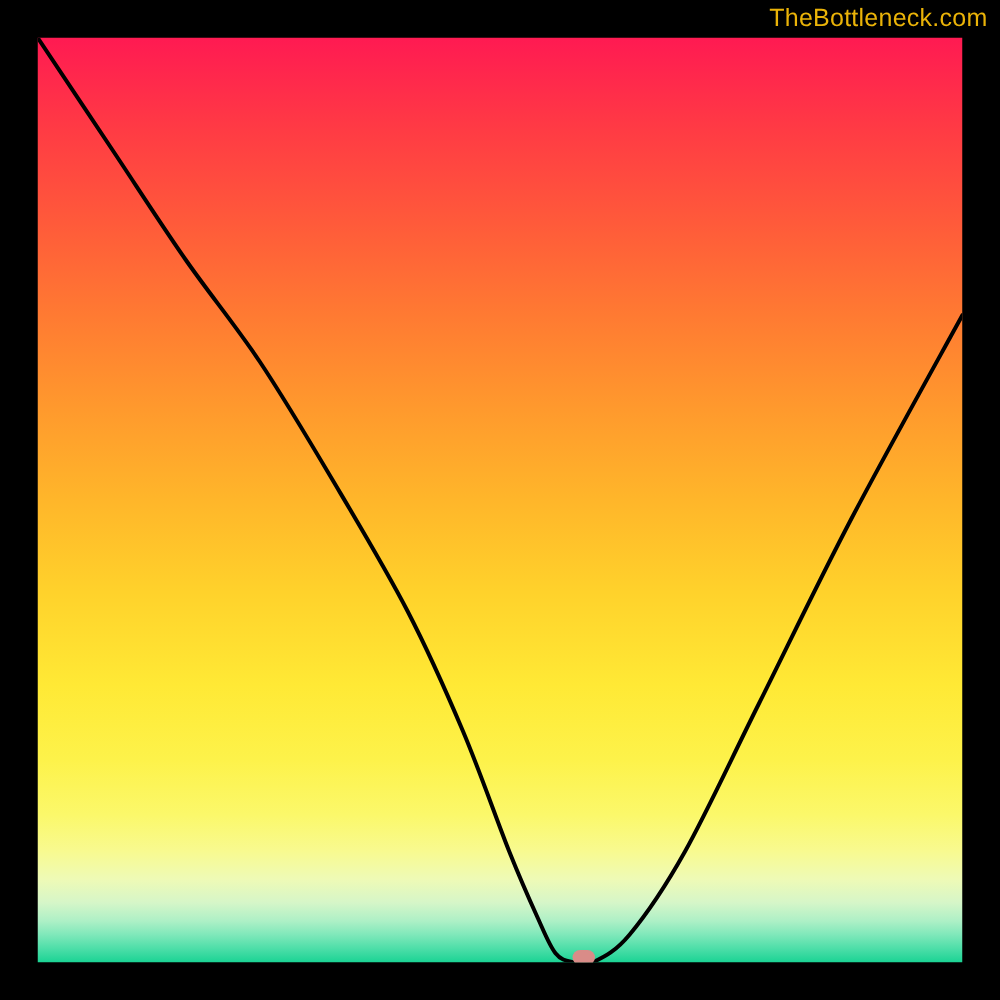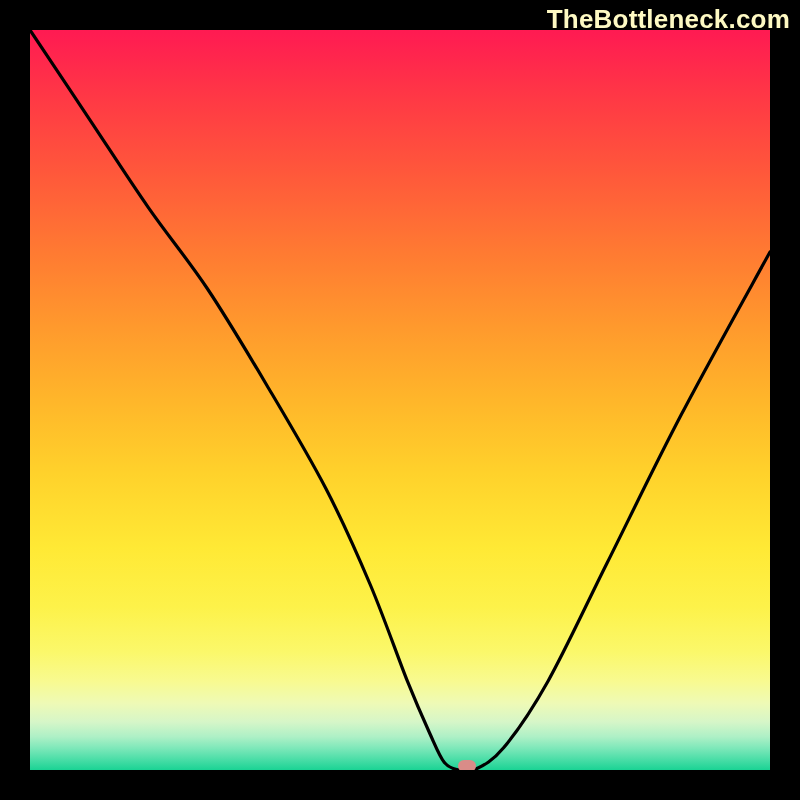--- a/index.html
+++ b/index.html
@@ -11,23 +11,23 @@
   .chart-container {
     position: relative;
     width: 800px;
     height: 800px;
     background: #000;
   }
   .watermark {
     position: absolute;
     top: 4px;
     right: 10px;
-    color: #fef9c3;
-    font-size: 26px;
-    font-weight: bold;
+    color: #eab308;
+    font-size: 20px;
+    font-weight: normal;
     z-index: 5;
     letter-spacing: 0.2px;
   }
   .plot-area {
     position: absolute;
     left: 30px;
     top: 30px;
     width: 740px;
     height: 740px;
     overflow: hidden;

